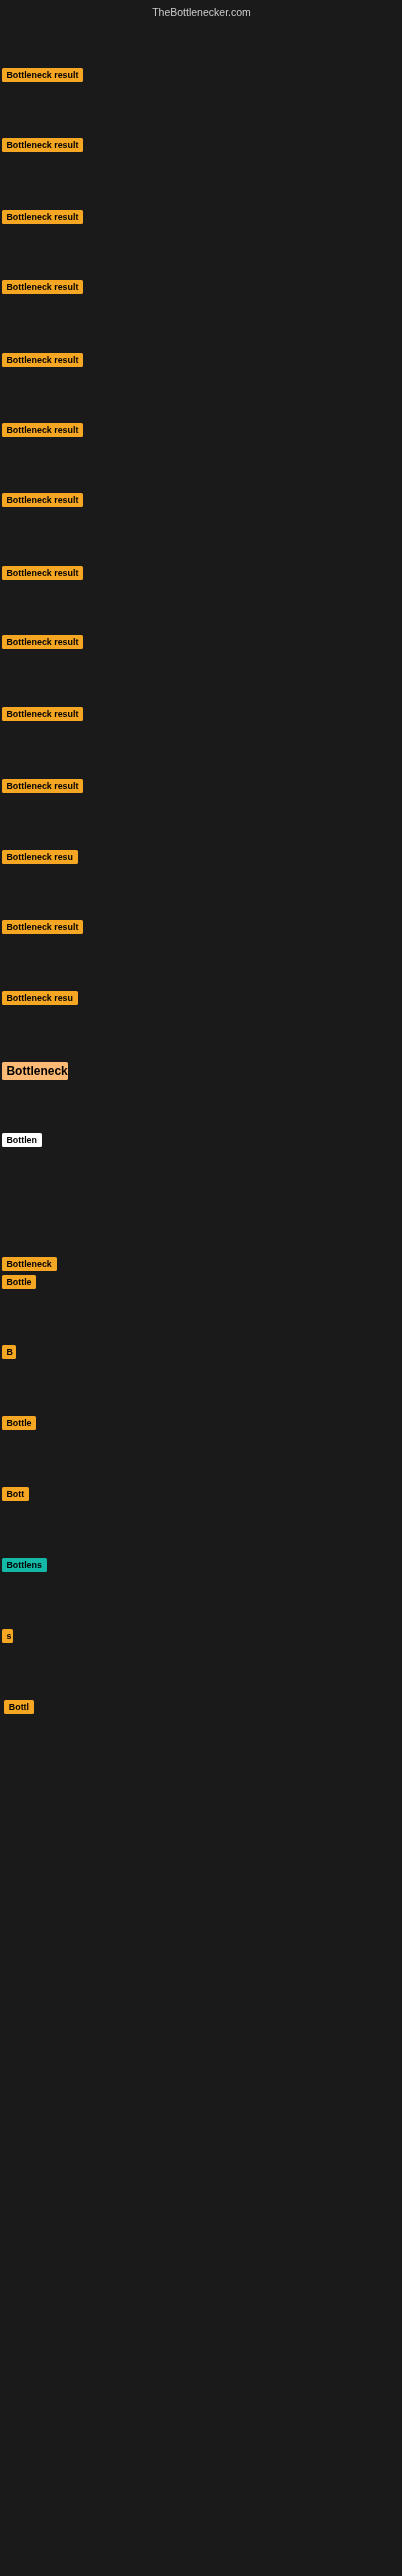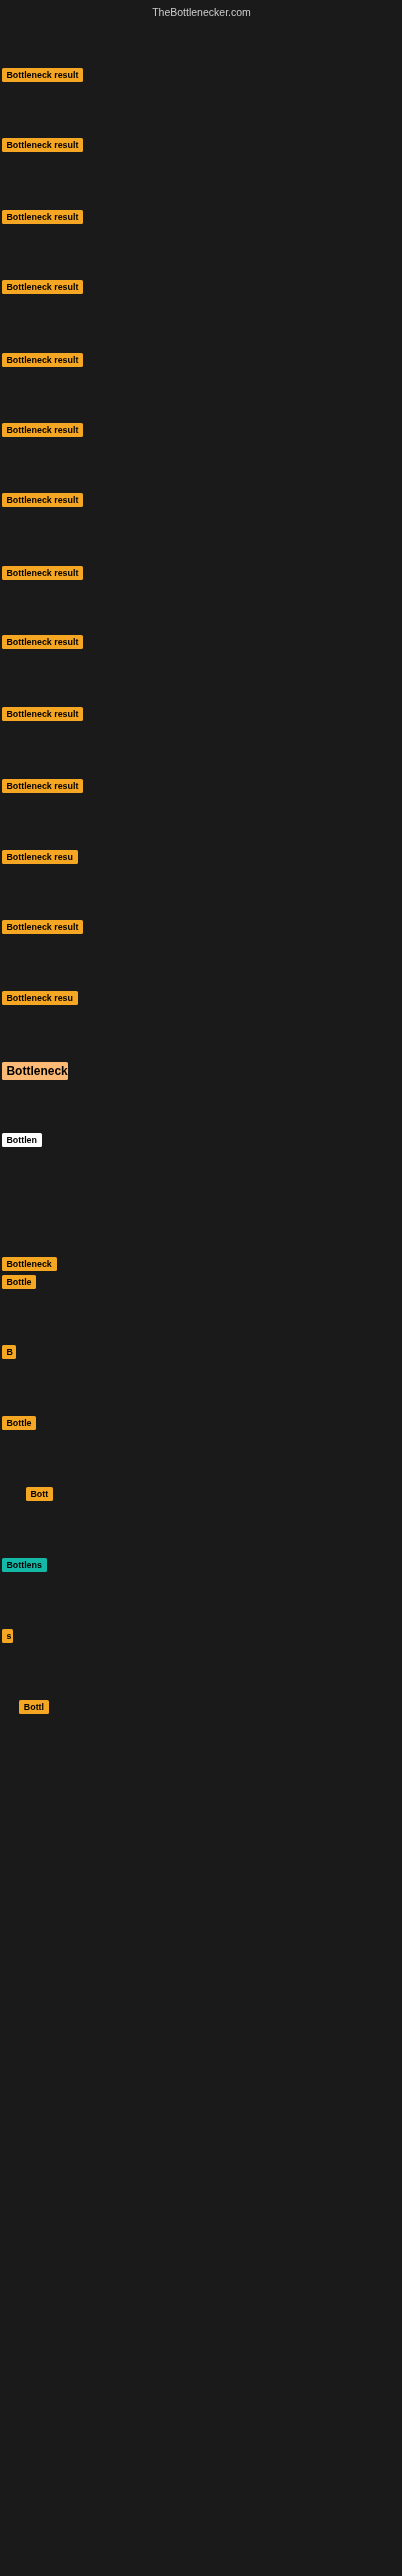--- a/index.html
+++ b/index.html
@@ -47,20 +47,20 @@
       <div style="position: absolute; top: 757px; left: 1.6px;"><span style="display: inline-block; background-color: rgb(245, 166, 35); color: rgb(0, 0, 0); font-size: 8.9px; font-weight: bold; padding: 2.4px 4.8px; border-radius: 1.6px; white-space: nowrap; overflow: hidden; max-width: 97px;">Bottleneck result</span></div>
       <div style="position: absolute; top: 828px; left: 1.6px;"><span style="display: inline-block; background-color: rgb(245, 166, 35); color: rgb(0, 0, 0); font-size: 8.9px; font-weight: bold; padding: 2.4px 4.8px; border-radius: 1.6px; white-space: nowrap; overflow: hidden; max-width: 85px;">Bottleneck resu</span></div>
       <div style="position: absolute; top: 898px; left: 1.6px;"><span style="display: inline-block; background-color: rgb(245, 166, 35); color: rgb(0, 0, 0); font-size: 8.9px; font-weight: bold; padding: 2.4px 4.8px; border-radius: 1.6px; white-space: nowrap; overflow: hidden; max-width: 95px;">Bottleneck result</span></div>
       <div style="position: absolute; top: 969px; left: 1.6px;"><span style="display: inline-block; background-color: rgb(245, 166, 35); color: rgb(0, 0, 0); font-size: 8.9px; font-weight: bold; padding: 2.4px 4.8px; border-radius: 1.6px; white-space: nowrap; overflow: hidden; max-width: 85px;">Bottleneck resu</span></div>
       <div style="position: absolute; top: 1040px; left: 1.6px;"><span style="display: inline-block; background-color: #fdba74; color: rgb(0, 0, 0); font-size: 12px; font-weight: bold; padding: 2.4px 4.8px; border-radius: 1.6px; white-space: nowrap; overflow: hidden; max-width: 66px; text-align: right;">Bottleneck r</span></div>
       <div style="position: absolute; top: 1111px; left: 1.6px;"><span style="display: inline-block; background-color: #ffffff; color: rgb(0, 0, 0); font-size: 8.9px; font-weight: bold; padding: 2.4px 4.8px; border-radius: 1.6px; white-space: nowrap; overflow: hidden; max-width: 44px;">Bottlen</span></div>
       <div style="position: absolute; top: 1235px; left: 1.6px;"><span style="display: inline-block; background-color: rgb(245, 166, 35); color: rgb(0, 0, 0); font-size: 8.9px; font-weight: bold; padding: 2.4px 4.8px; border-radius: 1.6px; white-space: nowrap; overflow: hidden; max-width: 58px;">Bottleneck</span></div>
       <div style="position: absolute; top: 1253px; left: 1.6px;"><span style="display: inline-block; background-color: rgb(245, 166, 35); color: rgb(0, 0, 0); font-size: 8.9px; font-weight: bold; padding: 2.4px 4.8px; border-radius: 1.6px; white-space: nowrap; overflow: hidden; max-width: 39px;">Bottle</span></div>
       <div style="position: absolute; top: 1323px; left: 1.6px;"><span style="display: inline-block; background-color: rgb(245, 166, 35); color: rgb(0, 0, 0); font-size: 8.9px; font-weight: bold; padding: 2.4px 4.8px; border-radius: 1.6px; white-space: nowrap; overflow: hidden; max-width: 14.5px;">B</span></div>
       <div style="position: absolute; top: 1394px; left: 1.6px;"><span style="display: inline-block; background-color: rgb(245, 166, 35); color: rgb(0, 0, 0); font-size: 8.9px; font-weight: bold; padding: 2.4px 4.8px; border-radius: 1.6px; white-space: nowrap; overflow: hidden; max-width: 39px;">Bottle</span></div>
-      <div style="position: absolute; top: 1465px; left: 1.6px;"><span style="display: inline-block; background-color: rgb(245, 166, 35); color: rgb(0, 0, 0); font-size: 8.9px; font-weight: bold; padding: 2.4px 4.8px; border-radius: 1.6px; white-space: nowrap; overflow: hidden; max-width: 31px; margin-left: 24px;">Bott</span></div>
+      <div style="position: absolute; top: 1465px; left: 1.6px;"><span style="display: inline-block; background-color: rgb(245, 166, 35); color: rgb(0, 0, 0); font-size: 8.9px; font-weight: bold; padding: 2.4px 4.8px; border-radius: 1.6px; white-space: nowrap; overflow: hidden; max-width: 31px;">Bott</span></div>
       <div style="position: absolute; top: 1536px; left: 1.6px;"><span style="display: inline-block; background-color: #14b8a6; color: rgb(0, 0, 0); font-size: 8.9px; font-weight: bold; padding: 2.4px 4.8px; border-radius: 1.6px; white-space: nowrap; overflow: hidden; max-width: 48px;">Bottlens</span></div>
       <div style="position: absolute; top: 1607px; left: 1.6px;"><span style="display: inline-block; background-color: rgb(245, 166, 35); color: rgb(0, 0, 0); font-size: 8.9px; font-weight: bold; padding: 2.4px 4.8px; border-radius: 1.6px; white-space: nowrap; overflow: hidden; max-width: 11.3px;">s</span></div>
-      <div style="position: absolute; top: 1678px; left: 19px;"><span style="display: inline-block; background-color: rgb(245, 166, 35); color: rgb(0, 0, 0); font-size: 8.9px; font-weight: bold; padding: 2.4px 4.8px; border-radius: 1.6px; white-space: nowrap; overflow: hidden; max-width: 34px;">Bottl</span></div>
+      <div style="position: absolute; top: 1678px; left: 4px;"><span style="display: inline-block; background-color: rgb(245, 166, 35); color: rgb(0, 0, 0); font-size: 8.9px; font-weight: bold; padding: 2.4px 4.8px; border-radius: 1.6px; white-space: nowrap; overflow: hidden; max-width: 34px;">Bottl</span></div>
     </div>
 
 </div>
 
 
 </body></html>

